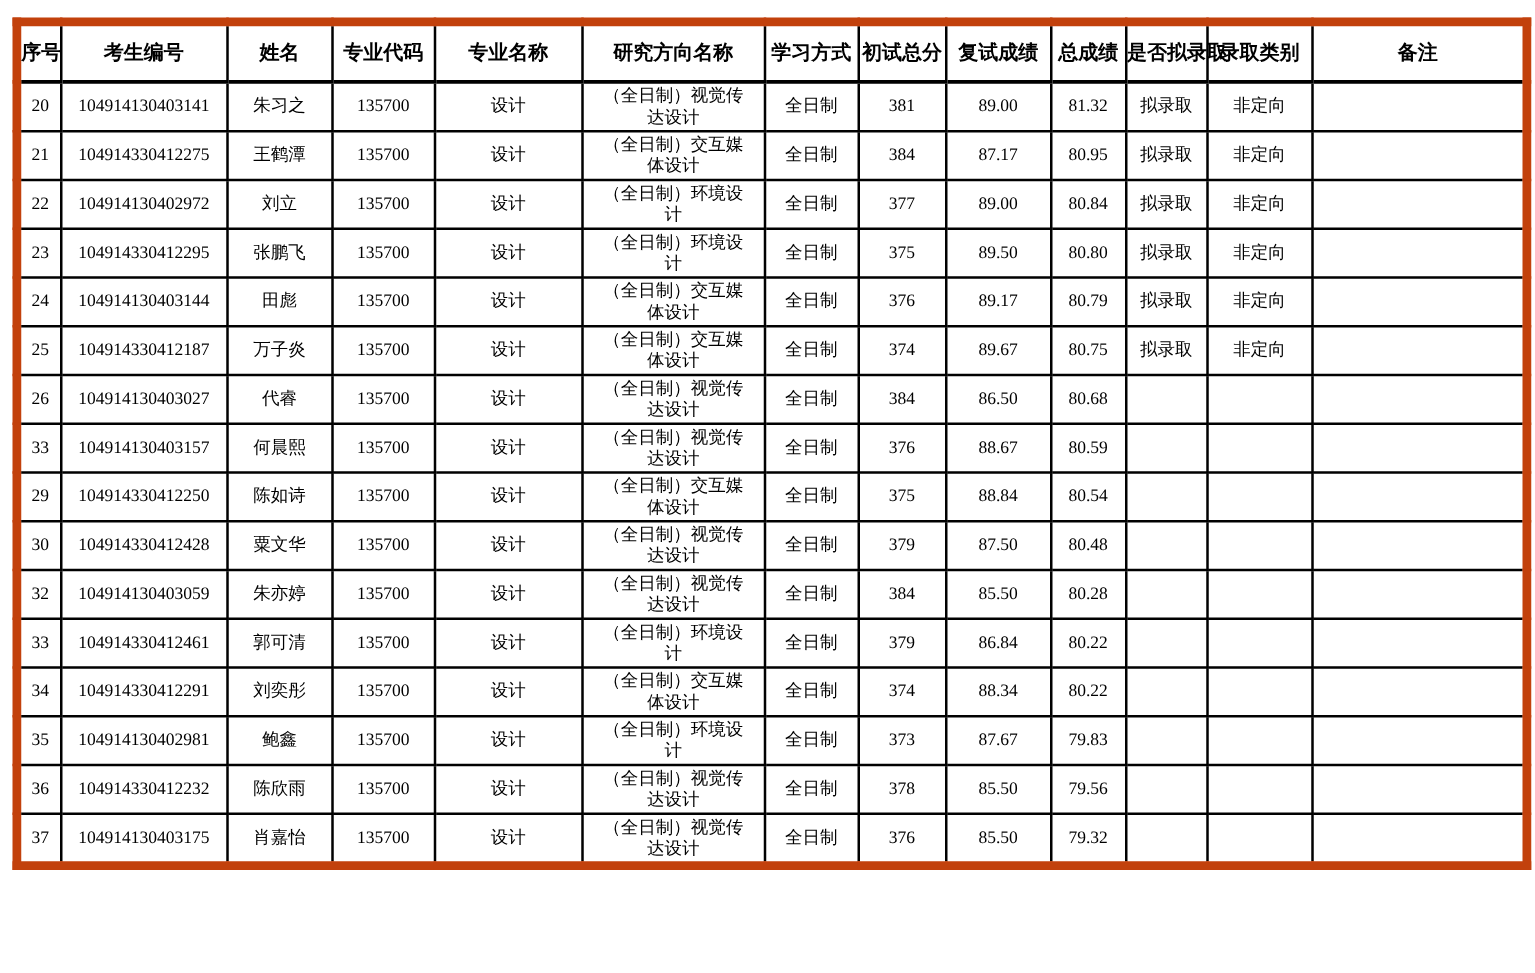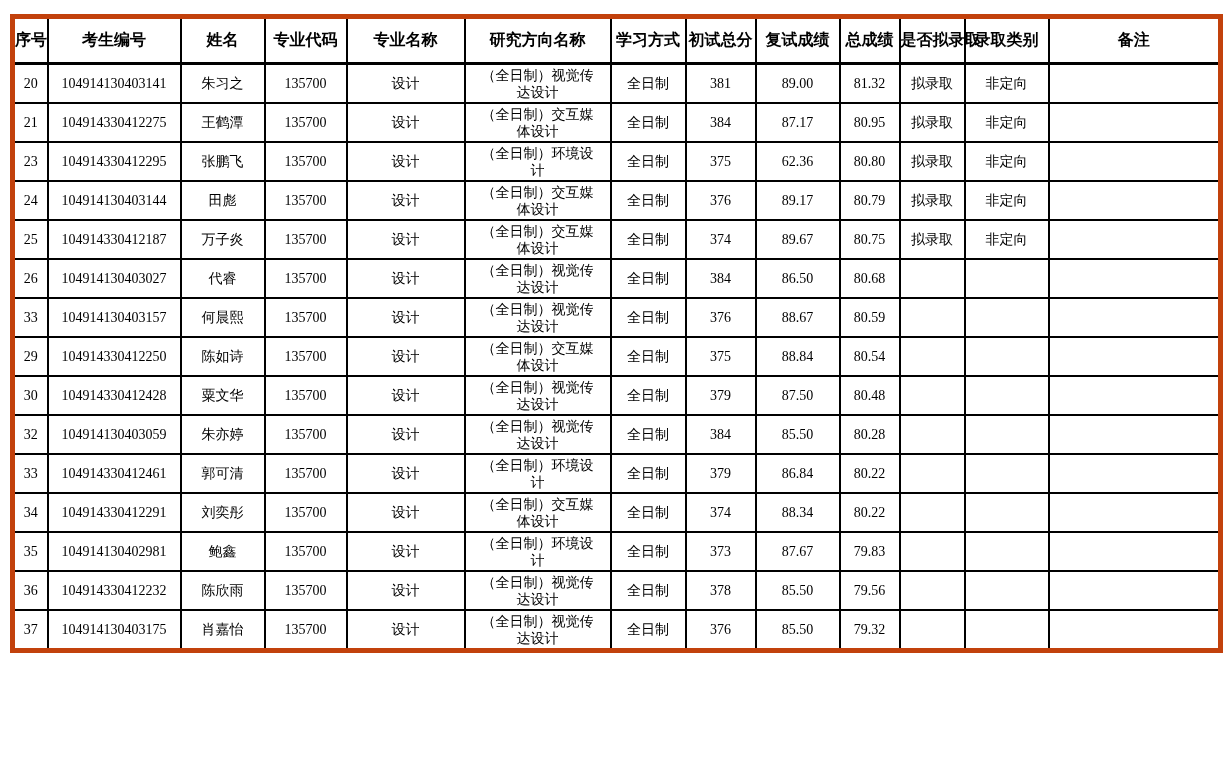--- a/index.html
+++ b/index.html
@@ -14,21 +14,21 @@
   .sheet {
     position: absolute;
     top: 14px;
     left: 10px;
   }
   table.grid {
     border-collapse: collapse;
     table-layout: fixed;
     width: 1208px;
     background: #ffffff;
-    border: 5px solid #c2410c;
+    border: 7px solid #c2410c;
   }
   table.grid th {
     border: 2px solid #000000;
     border-bottom: 3px solid #000000;
     font-size: 16px;
     font-weight: bold;
     height: 43px;
     text-align: center;
     vertical-align: middle;
     padding: 0;
@@ -113,29 +113,44 @@
           <td class="dir">（全日制）交互媒体设计</td>
           <td>全日制</td>
           <td>384</td>
           <td>87.17</td>
           <td>80.95</td>
           <td>拟录取</td>
           <td>非定向</td>
           <td></td>
         </tr>
         <tr>
+          <td>22</td>
+          <td>104914130402972</td>
+          <td>刘立</td>
+          <td>135700</td>
+          <td>设计</td>
+          <td class="dir">（全日制）环境设计</td>
+          <td>全日制</td>
+          <td>377</td>
+          <td>89.00</td>
+          <td>80.84</td>
+          <td>拟录取</td>
+          <td>非定向</td>
+          <td></td>
+        </tr>
+        <tr>
           <td>23</td>
           <td>104914330412295</td>
           <td>张鹏飞</td>
           <td>135700</td>
           <td>设计</td>
           <td class="dir">（全日制）环境设计</td>
           <td>全日制</td>
           <td>375</td>
-          <td>62.36</td>
+          <td>89.50</td>
           <td>80.80</td>
           <td>拟录取</td>
           <td>非定向</td>
           <td></td>
         </tr>
         <tr>
           <td>24</td>
           <td>104914130403144</td>
           <td>田彪</td>
           <td>135700</td>

